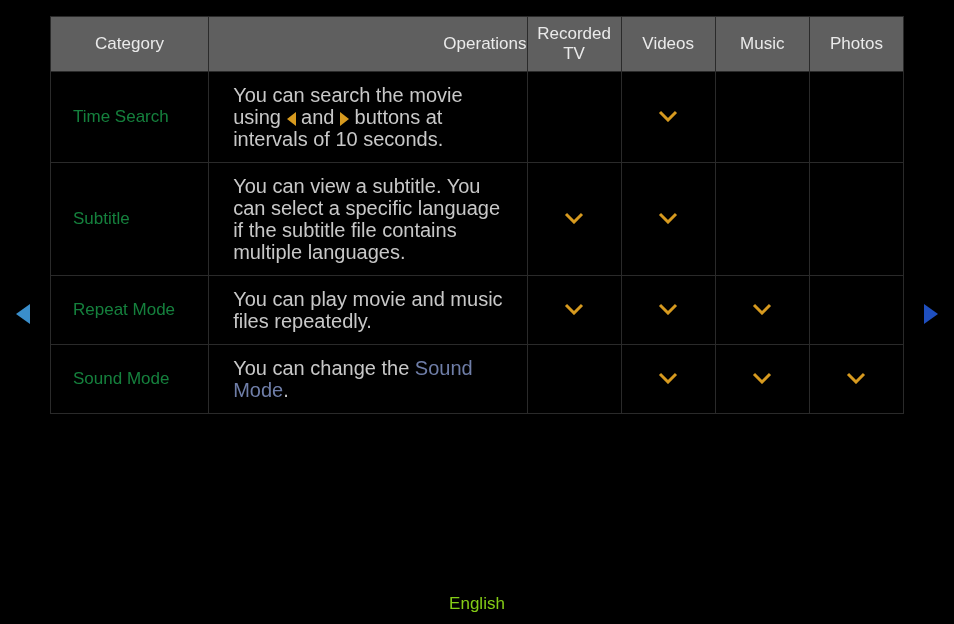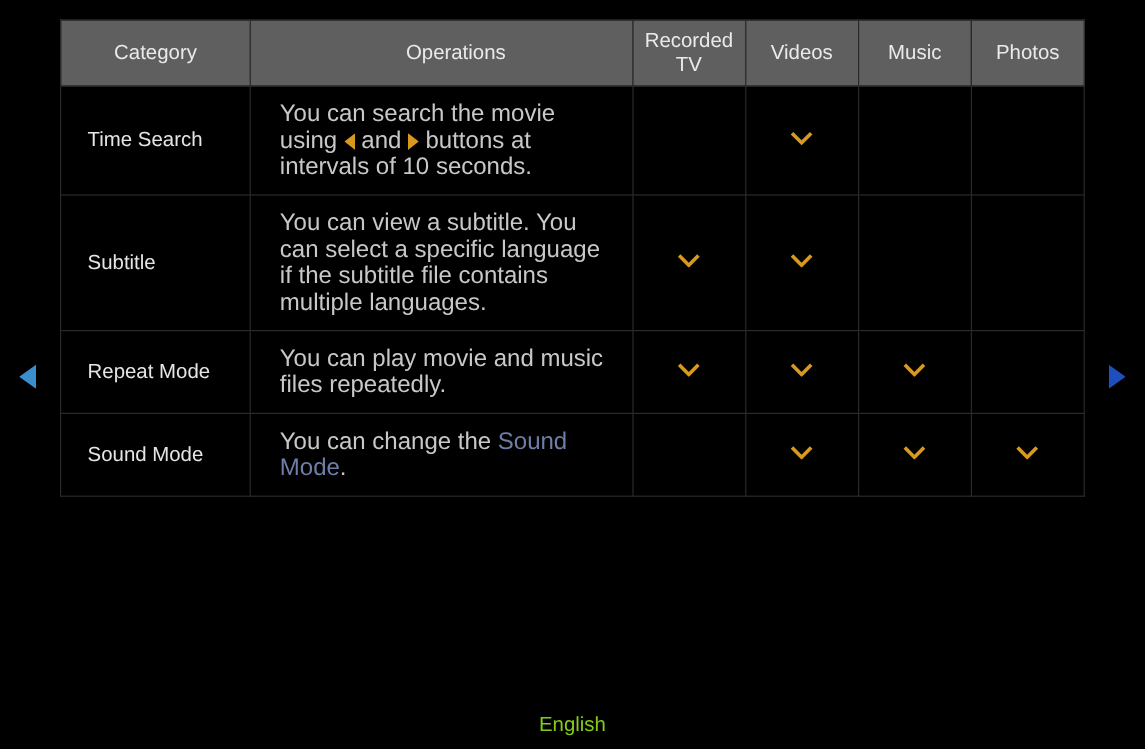--- a/index.html
+++ b/index.html
@@ -4,23 +4,23 @@
 <style>
   html,body{margin:0;padding:0;background:#000;color:#ddd;font-family:"Helvetica Neue",Helvetica,Arial,sans-serif;font-weight:300;width:954px;height:624px;overflow:hidden}
   .page{position:relative;width:954px;height:624px}
   .nav-arrow{position:absolute;top:304px;cursor:pointer}
   .nav-left{left:16px}
   .nav-right{right:16px}
   table{border-collapse:collapse;position:absolute;left:50px;top:16px;width:854px;table-layout:fixed}
   th,td{border:1px solid #2a2a2a;padding:0;vertical-align:middle}
   th{background:#5f5f5f;color:#eaeaea;font-weight:400;font-size:17px;height:54px}
   th.cat{width:158px}
-  th.op{width:318px;text-align:center;padding-left:24px}
+  th.op{width:318px;text-align:right;padding-left:24px}
   th.col{width:94px}
-  td.cat{color:#e5e5e5;font-size:17px;font-weight:500;padding-left:22px}
+  td.cat{color:#15803d;font-size:17px;font-weight:500;padding-left:22px}
   td.op{color:#c8c8c8;font-size:20px;line-height:22px;padding:12px 18px 12px 24px}
   td.op .link{color:#6f7ea8;font-weight:500}
   td.chk{text-align:center}
   .chev{display:inline-block}
   .footer{position:absolute;left:0;right:0;bottom:10px;text-align:center;color:#84cc16;font-size:17px}
   svg{display:block}
   td.chk svg{display:inline-block}
   .tri-inline{display:inline-block;vertical-align:middle}
 </style>
 </head>

